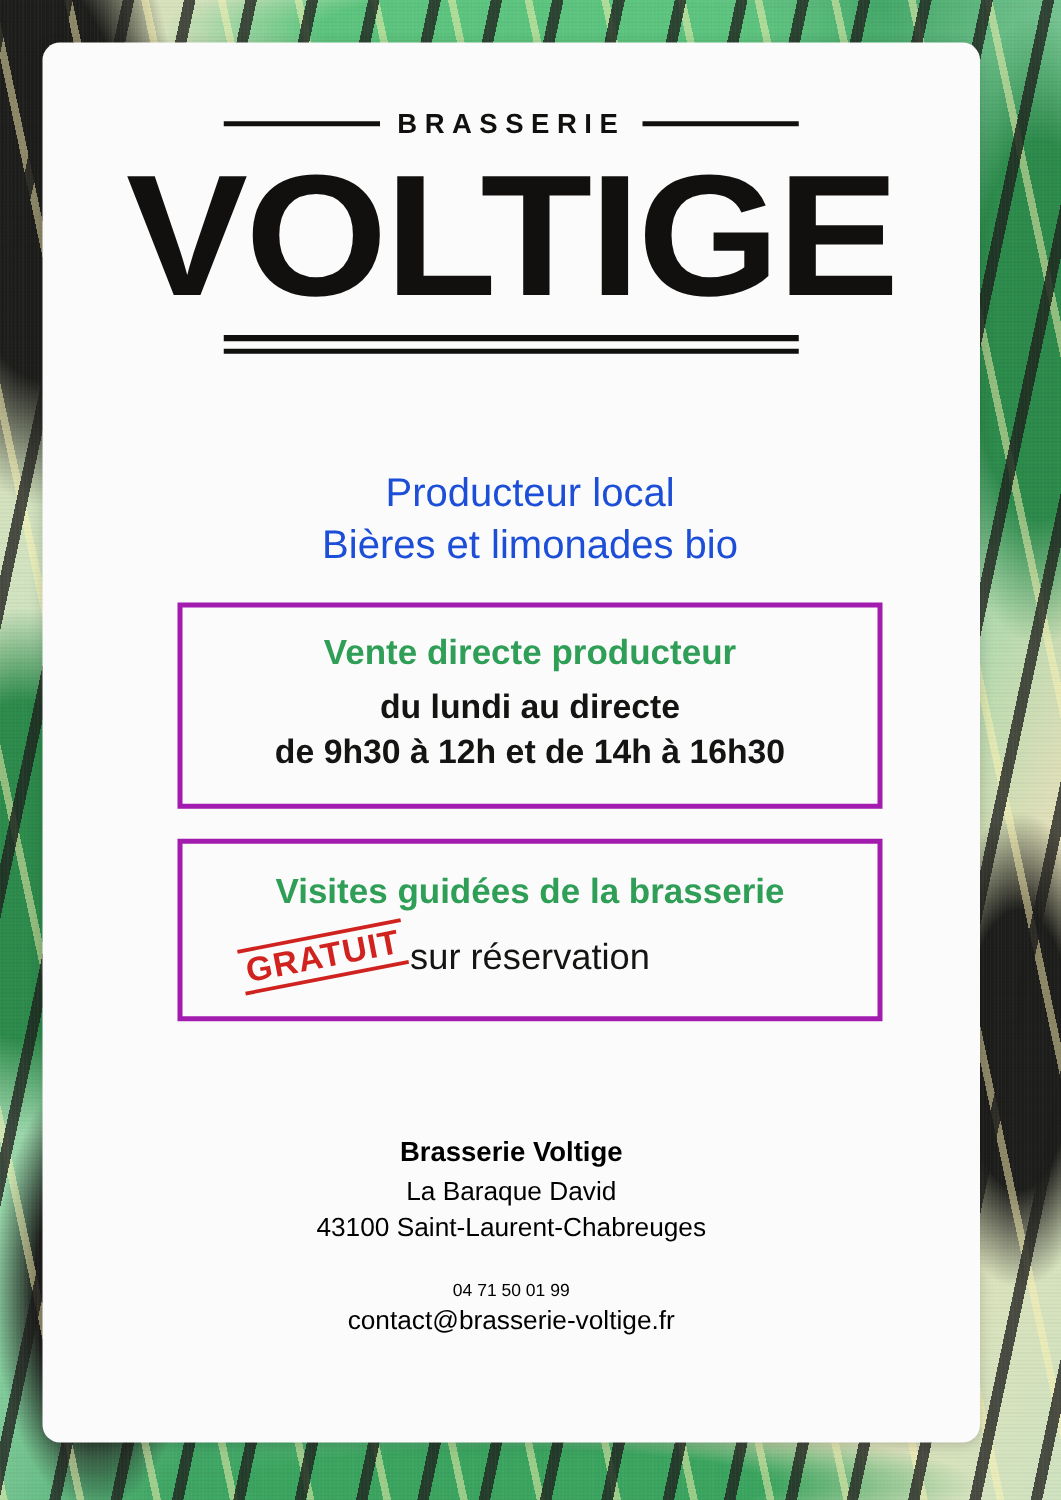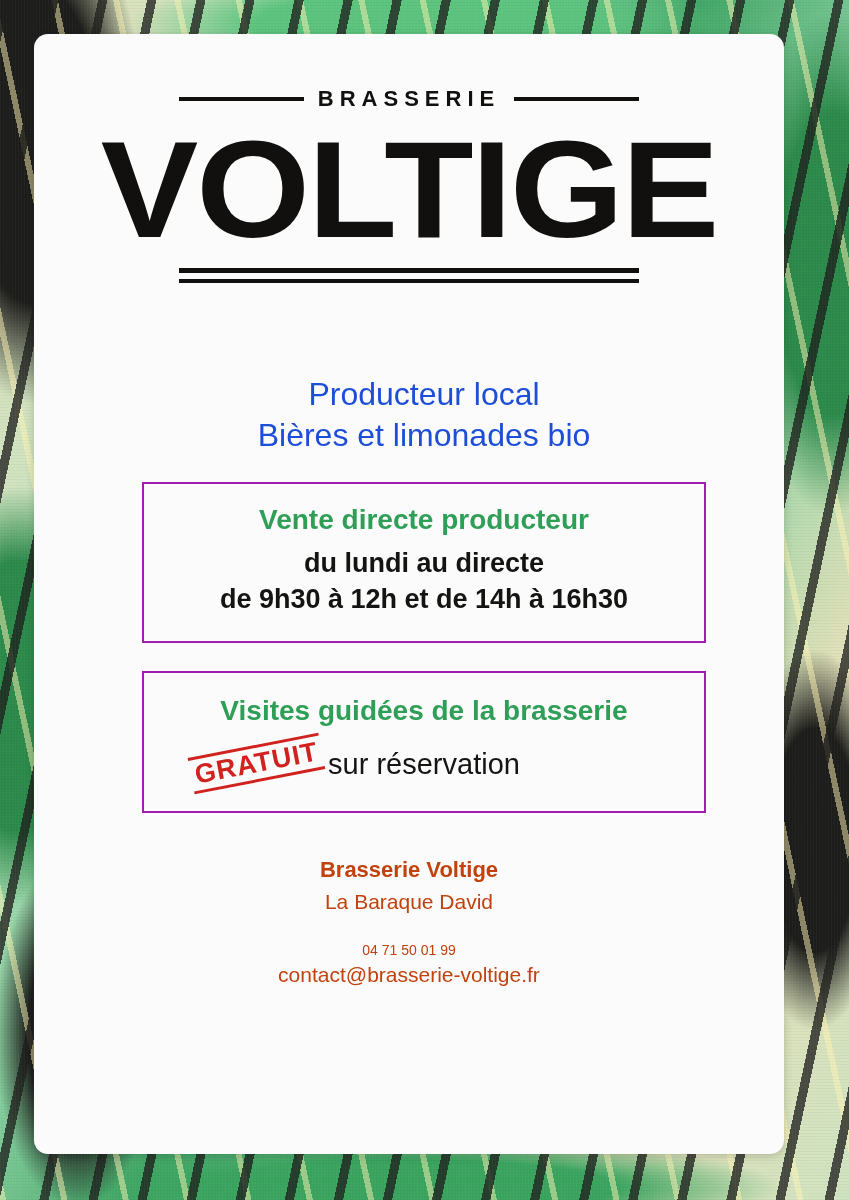--- a/index.html
+++ b/index.html
@@ -137,21 +137,21 @@
     font-size: 32px;
     line-height: 1.28;
     padding-left: 30px;
   }
 
   
   .box {
     position: absolute;
     left: 108px;
     width: 564px;
-    border: 2px solid #a21caf;
+    border: 4px solid #a21caf;
     background: transparent;
     box-sizing: border-box;
     text-align: center;
   }
   .box-sale { top: 448px; padding: 20px 10px 24px 10px; }
   .box-visits { top: 637px; padding: 22px 10px 26px 10px; }
 
   .box-title {
     color: #2f9e56;
     font-weight: bold;
@@ -190,23 +190,23 @@
   .visit-reserve {
     font-size: 29px;
     color: #141412;
   }
 
   
   .contact {
     position: absolute;
     left: 0;
     right: 0;
-    top: 823px;
-    text-align: center;
-    color: #c2410c;
+    top: 875px;
+    text-align: center;
+    color: #000000;
   }
   .contact .name {
     font-weight: bold;
     font-size: 22px;
     margin-bottom: 4px;
   }
   .contact .addr {
     font-size: 21px;
     line-height: 1.4;
   }
@@ -257,18 +257,19 @@
       <div class="box-title">Visites guidées de la brasserie</div>
       <div class="visit-row">
         <span class="gratuit-stamp">GRATUIT</span>
         <span class="visit-reserve">sur réservation</span>
       </div>
     </div>
 
     <div class="contact">
       <div class="name">Brasserie Voltige</div>
       <div class="addr">La Baraque David</div>
+      <div class="addr">43100 Saint-Laurent-Chabreuges</div>
       <div class="phone">04 71 50 01 99</div>
       <div class="email">contact@brasserie-voltige.fr</div>
     </div>
 
   </div>
 </div>
 
 </body></html>

